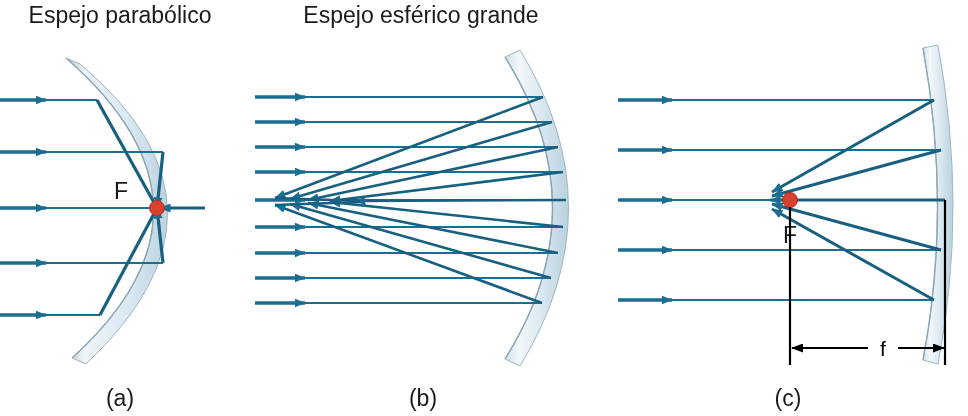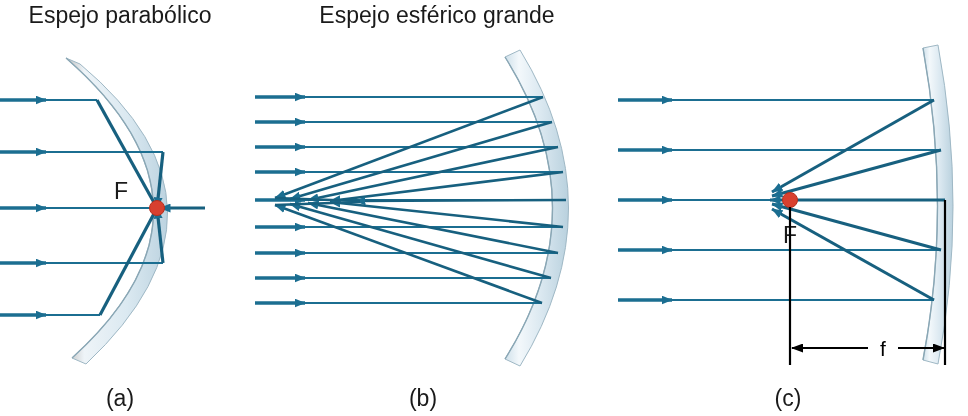--- a/index.html
+++ b/index.html
@@ -31,21 +31,21 @@
   .panel-caption {
     position: absolute;
     bottom: 4px;
     font-size: 23px;
     color: #1a1a1a;
     text-align: center;
     white-space: nowrap;
     font-family: "Liberation Sans", sans-serif;
   }
   .title-a { left: 0px;   width: 240px; }
-  .title-b { left: 272px; width: 330px; text-align: center; }
+  .title-b { left: 256px; width: 330px; text-align: center; }
   .title-c { left: 608px; width: 360px; }
   .cap-a   { left: 0px;   width: 240px; }
   .cap-b   { left: 258px; width: 330px; }
   .cap-c   { left: 608px; width: 360px; }
   svg#scene {
     position: absolute;
     left: 0; top: 0;
     width: 968px;
     height: 416px;
     display: block;

